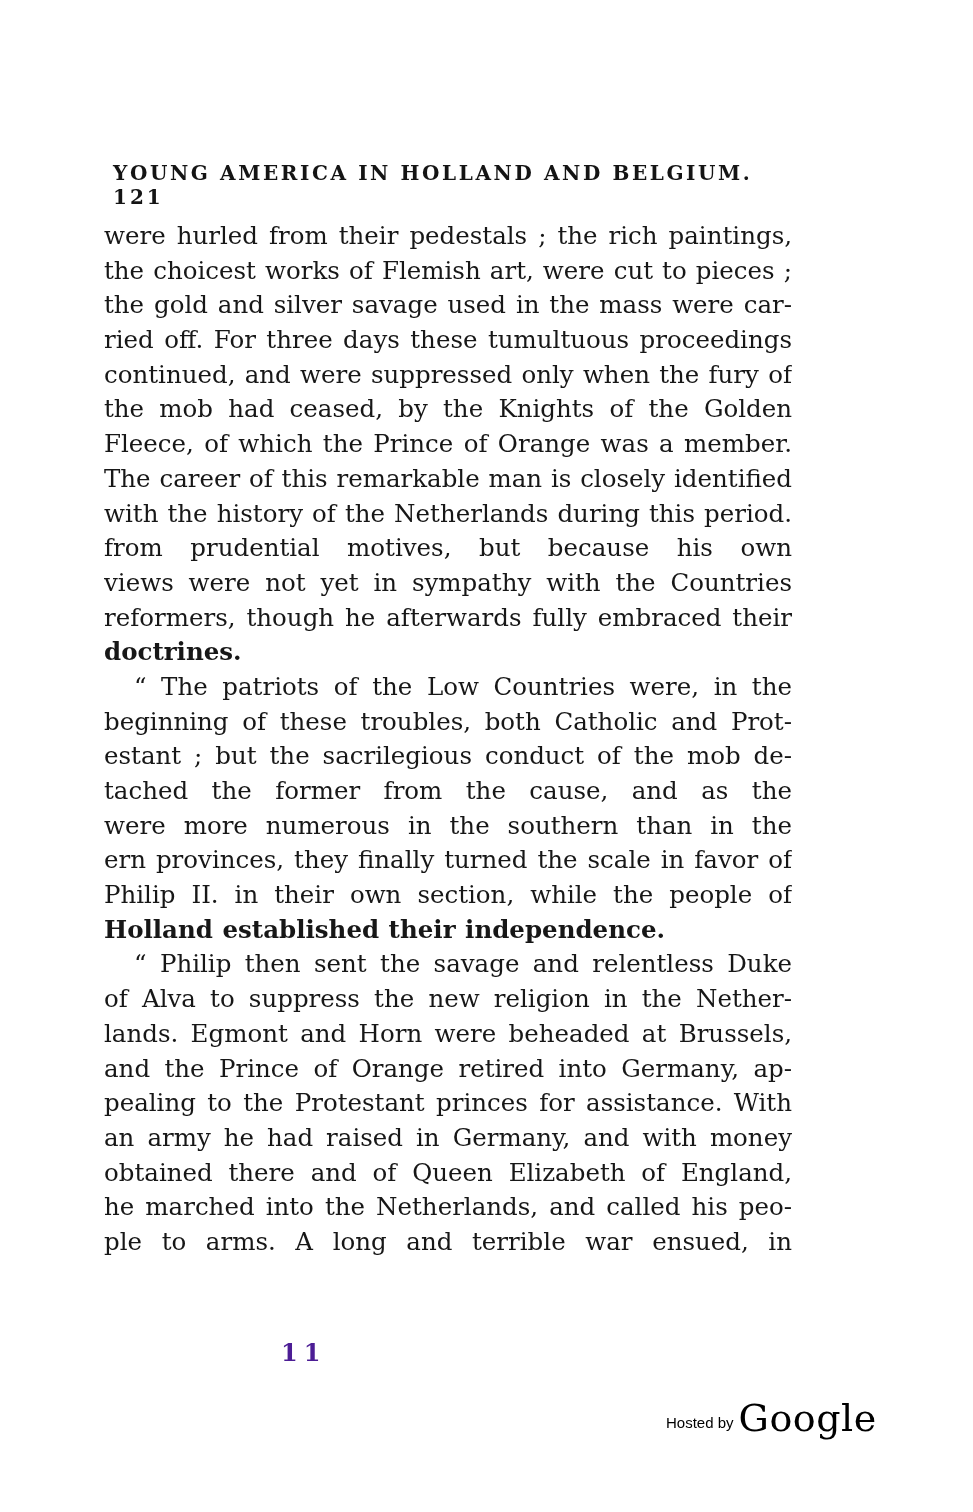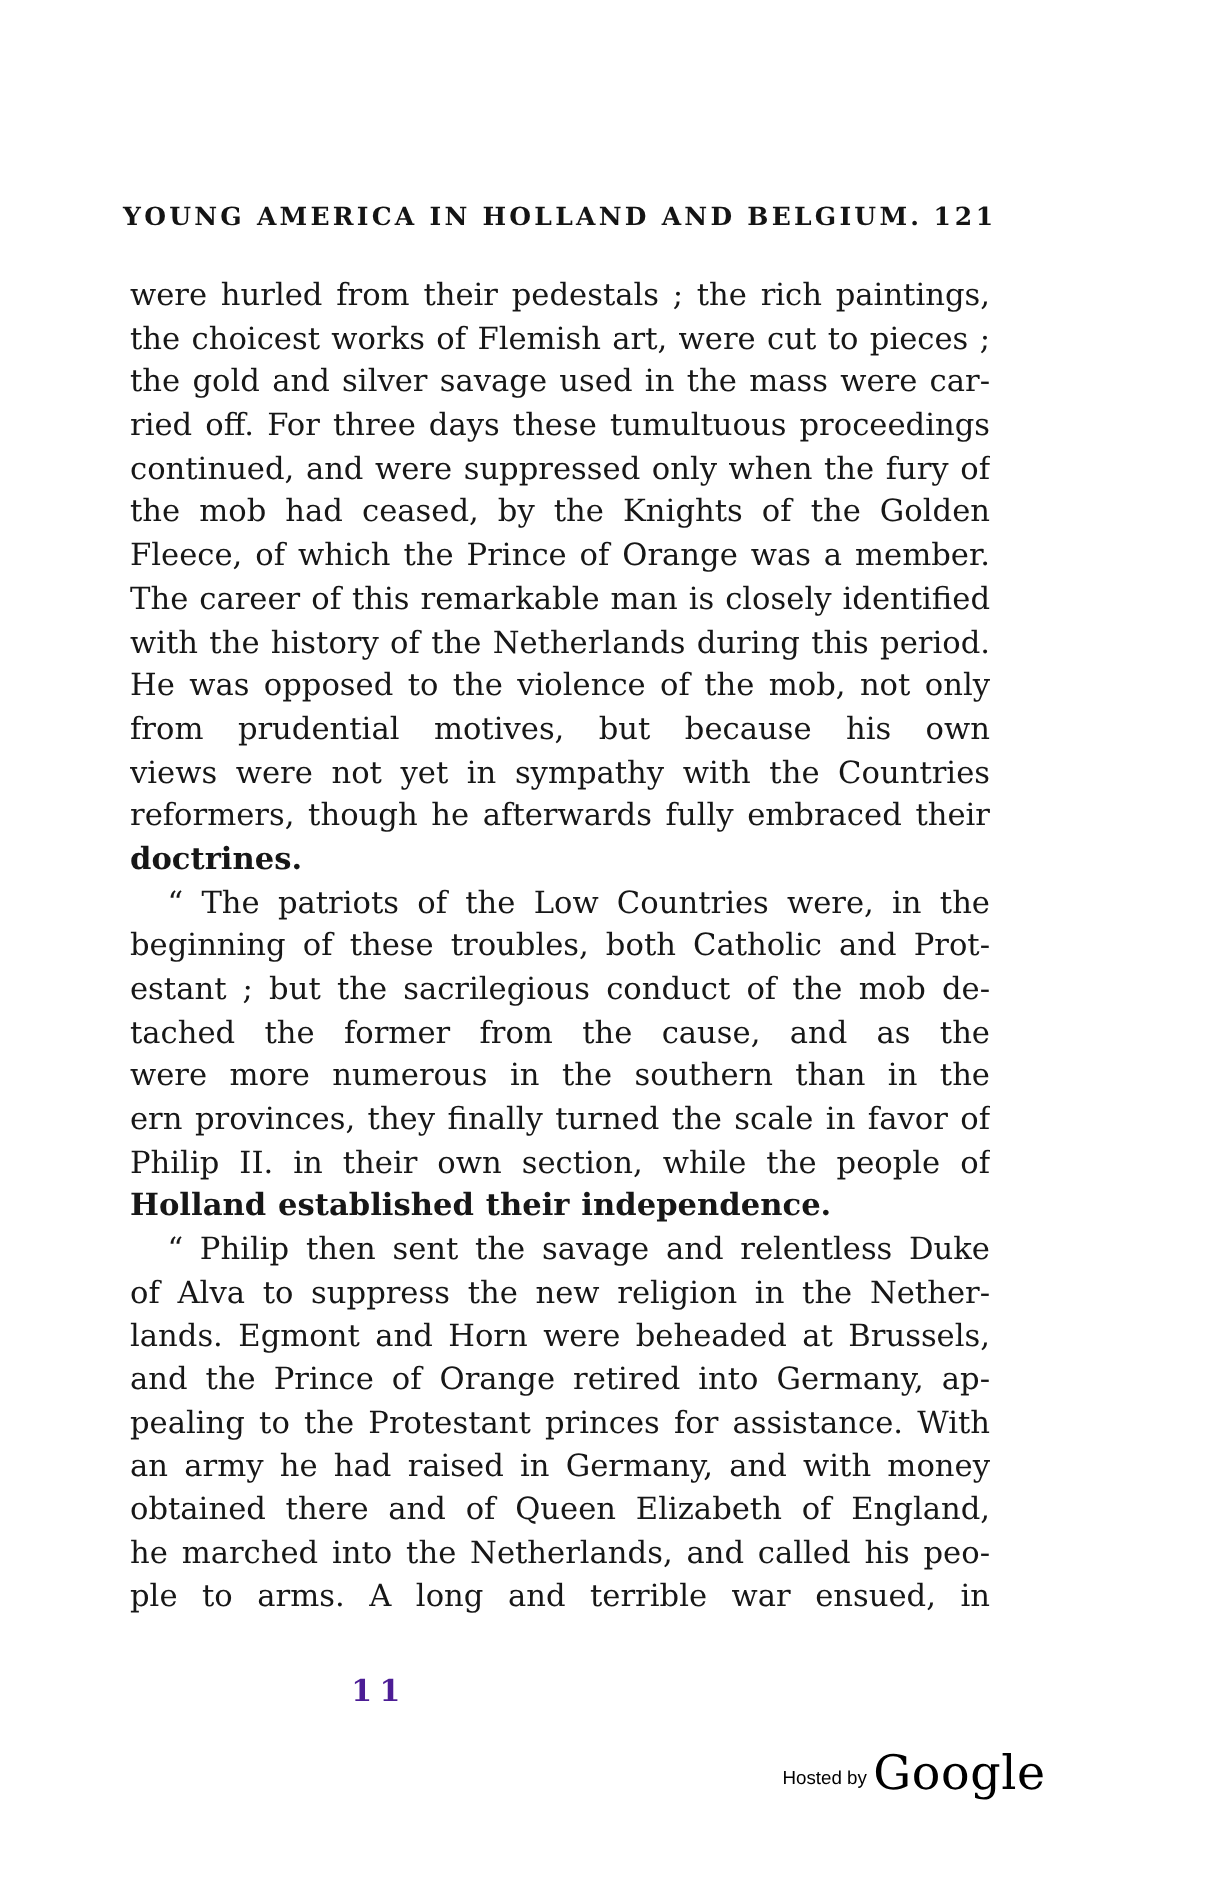--- a/index.html
+++ b/index.html
@@ -15,20 +15,21 @@
 
   
   .running-header {
     position: absolute;
     top: 161px; left: 104px; width: 688px;
     display: flex; justify-content: center; align-items: baseline;
     font-size: 20px; font-weight: bold;
     letter-spacing: 2.6px;
     white-space: nowrap;
     color: #141414;
+    flex-direction: column;
   }
   .running-header .pageno { margin-left: 9px; letter-spacing: 3px; }
 
   
   .text-block {
     position: absolute;
     top: 219px; left: 104px; width: 688px;
     font-size: 24.5px;
     color: #171717;
   }
@@ -58,21 +59,21 @@
   .gfooter {
     position: absolute;
     top: 1396px; left: 626px;
     display: flex; align-items: center;
     color: #000;
   }
   .hostedby {
     font-family: "Liberation Sans", sans-serif;
     font-size: 15px;
     margin-right: 5px;
-    position: relative; top: 4px;
+    position: relative; top: 4px; margin-left: 40px;
   }
   .glogo {
     font-family: "DejaVu Serif", serif;
     font-size: 38px;
     letter-spacing: 0.5px;
   }
 </style>
 </head>
 <body>
 
@@ -86,21 +87,20 @@
   <div class="text-block">
     <div class="line">were hurled from their pedestals ; the rich paintings,</div>
     <div class="line">the choicest works of Flemish art, were cut to pieces ;</div>
     <div class="line">the gold and silver savage used in the mass were car-</div>
     <div class="line">ried off.  For three days these tumultuous proceedings</div>
     <div class="line">continued, and were suppressed only when the fury of</div>
     <div class="line">the mob had ceased, by the Knights of the Golden</div>
     <div class="line">Fleece, of which the Prince of Orange was a member.</div>
     <div class="line">The career of this remarkable man is closely identified</div>
     <div class="line">with the history of the Netherlands during this period.</div>
-    <div class="line">He was opposed to the violence of the mob, not only</div>
     <div class="line">from prudential motives, but because his own religious</div>
     <div class="line">views were not yet in sympathy with the Countries</div>
     <div class="line">reformers, though he afterwards fully embraced their</div>
     <div class="line end">doctrines.</div>
     <div class="line indent">“ The patriots of the Low Countries were, in the</div>
     <div class="line">beginning of these troubles, both Catholic and Prot-</div>
     <div class="line">estant ; but the sacrilegious conduct of the mob de-</div>
     <div class="line">tached the former from the cause, and as the Catholics</div>
     <div class="line">were more numerous in the southern than in the north-</div>
     <div class="line">ern provinces, they finally turned the scale in favor of</div>

